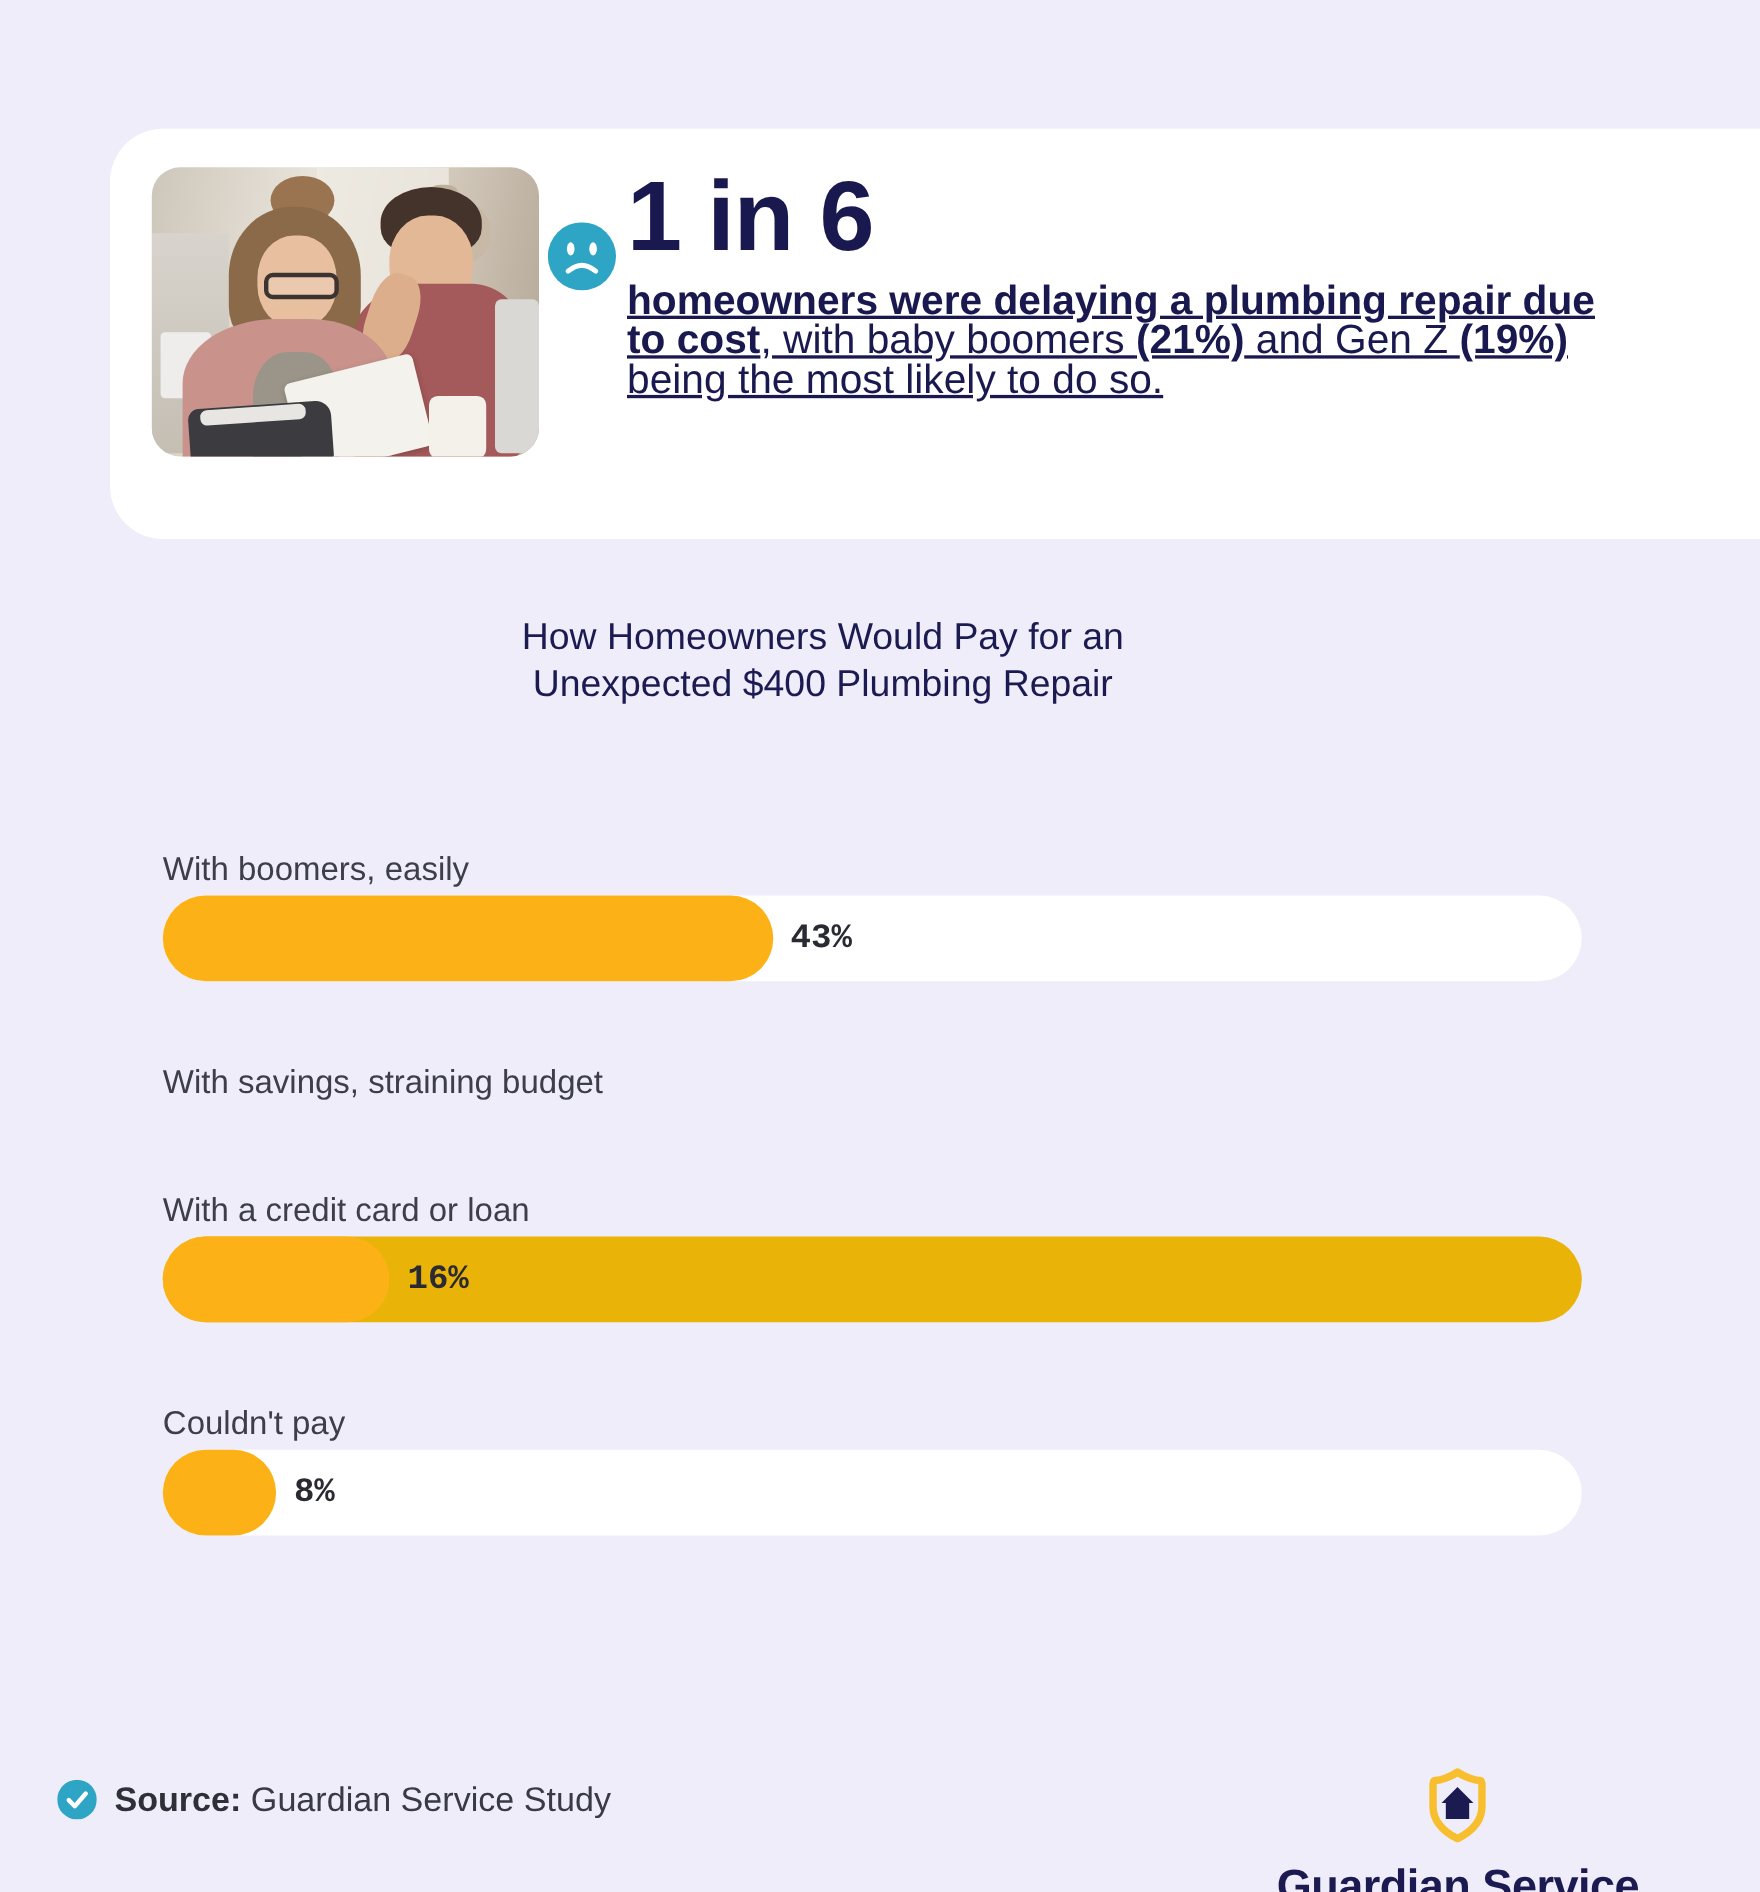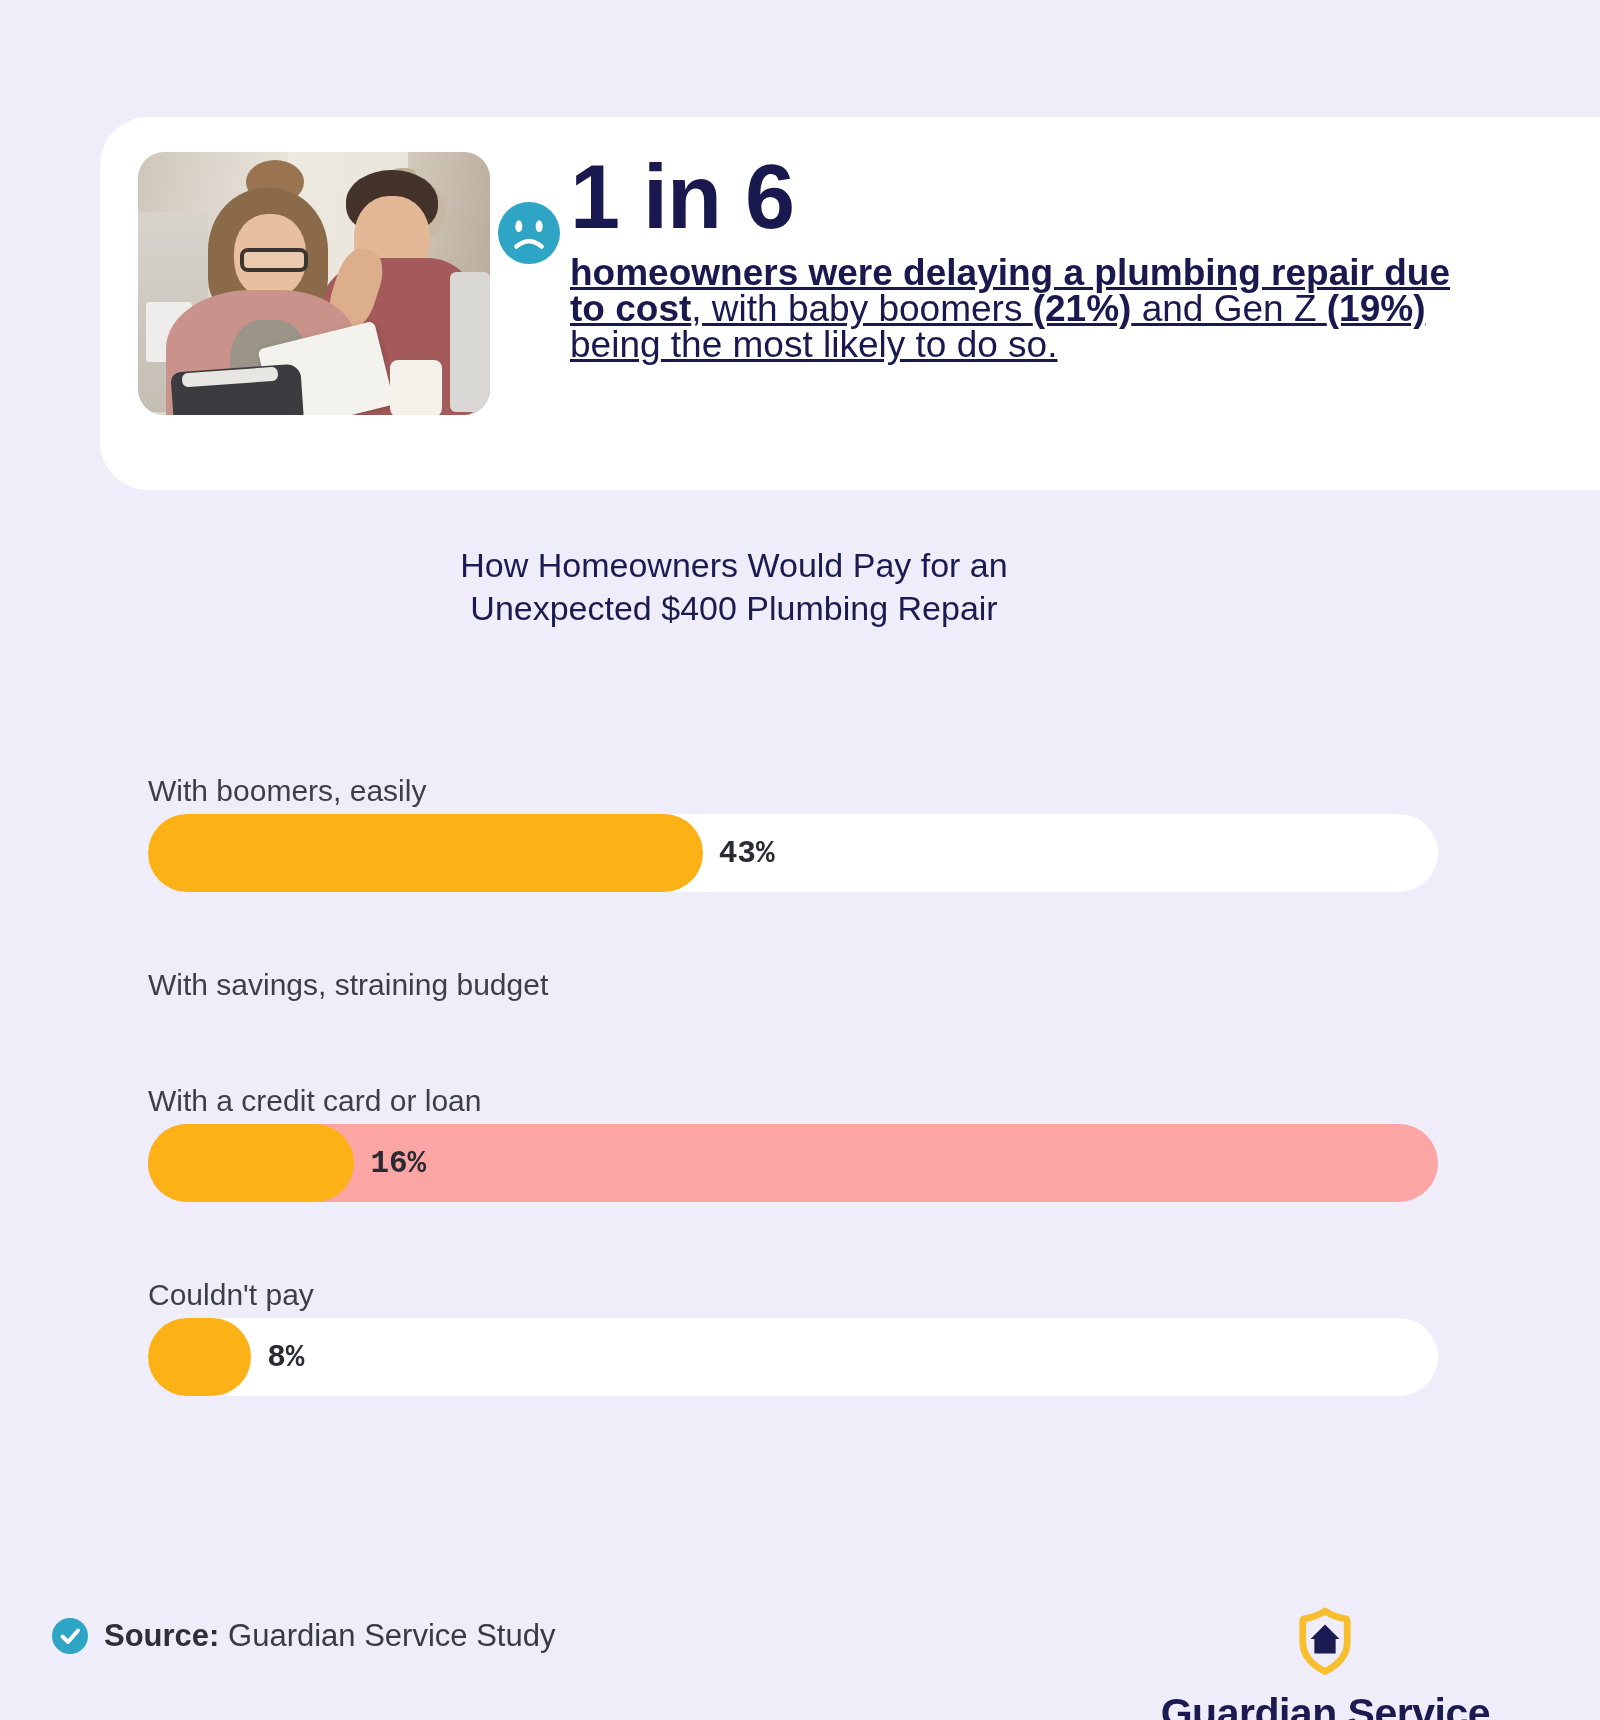--- a/index.html
+++ b/index.html
@@ -50,21 +50,21 @@
     margin:0;font-size:90px;line-height:96px;font-weight:700;
     color:#191950;letter-spacing:-1px;
   }
   .stat-desc{
     margin:10px 0 0 0;font-size:37px;line-height:36px;font-weight:400;color:#191950;text-decoration:underline;
   }
   .stat-desc b{font-weight:700;}
   
   .chart-title{
     position:absolute;left:0;top:540px;width:1460px;
-    margin:4px;text-align:center;
+    margin:18px;text-align:center;
     font-size:34px;line-height:43px;font-weight:500;color:#1B1B52;
   }
   .bars{position:absolute;left:148px;top:768px;width:1290px;}
   .bar-row{margin-bottom:70px;}
   .bar-label{
     font-size:30px;line-height:46px;color:#3E3E49;font-weight:400;
   }
   .bar-track{
     position:relative;height:78px;border-radius:39px;background:#FFFFFF;
   }
@@ -143,21 +143,21 @@
         <div class="bar-track" style="background: rgb(255, 255, 255);">
           <div class="bar-fill" style="width: 43%; background: rgb(252, 178, 22);"></div>
           <span class="bar-value" style="left: calc(43% + 16px);">43%</span>
         </div>
       </div>
       <div class="bar-row">
         <div class="bar-label">With savings, straining budget</div>
       </div>
       <div class="bar-row">
         <div class="bar-label">With a credit card or loan</div>
-        <div class="bar-track" style="background: #fca5a5;">
+        <div class="bar-track" style="background: #eab308;">
           <div class="bar-fill" style="width: 16%; background: rgb(252, 178, 22);"></div>
           <span class="bar-value" style="left: calc(16% + 16px);">16%</span>
         </div>
       </div>
       <div class="bar-row">
         <div class="bar-label">Couldn't pay</div>
         <div class="bar-track" style="background: rgb(255, 255, 255);">
           <div class="bar-fill" style="width: 8%; background: rgb(252, 178, 22);"></div>
           <span class="bar-value" style="left: calc(8% + 16px);">8%</span>
         </div>

